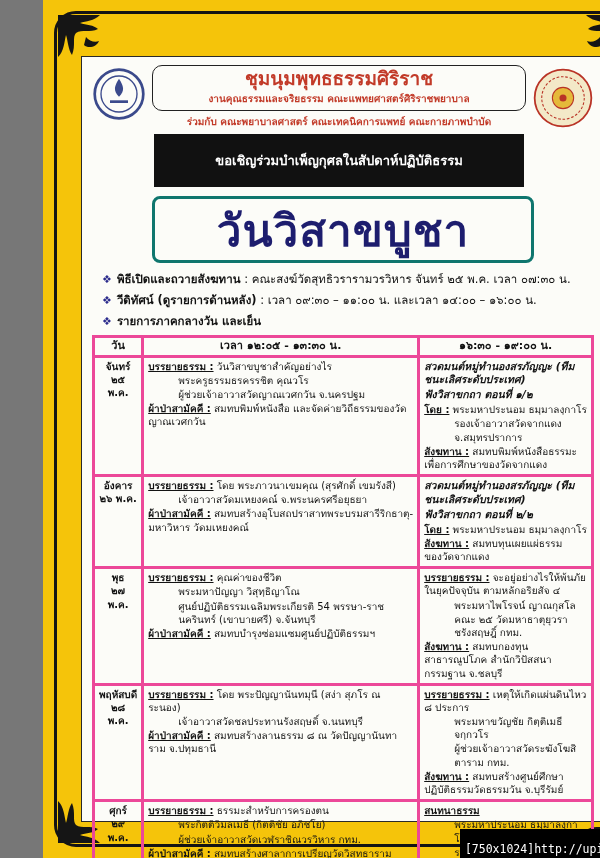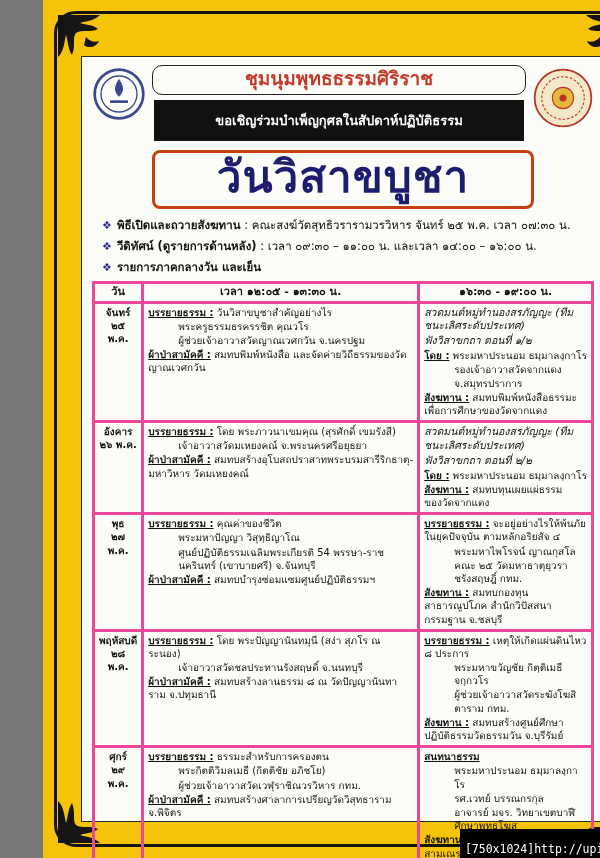--- a/index.html
+++ b/index.html
@@ -21,41 +21,41 @@
 
   
   .hdr { display:flex; align-items:flex-start; gap:6px; }
   .logo-wrap { flex:0 0 auto; padding-top:2px; }
   .hdr-center { flex:1 1 auto; }
   .club-box { border:1.5px solid #222; border-radius:10px; padding:2px 8px 4px; text-align:center; }
   .club-name { color:#c23a28; font-weight:bold; font-size:19px; line-height:1.15; }
   .club-sub  { color:#c23a28; font-weight:bold; font-size:10px; margin-top:1px; }
   .partners  { color:#c23a28; font-weight:bold; font-size:10px; text-align:center; margin-top:3px; }
   .banner { background:#111; color:#fff; font-weight:bold; font-size:13px; text-align:center;
-            padding:10px 4px; margin:5px 2px 0; }
-
-  .title-box { width:382px; margin:9px auto 5px; border:3px solid #c2410c; border-radius:8px;
-               text-align:center; padding:1px 0 6px; }
+            padding:16px 4px; margin:5px 2px 0; }
+
+  .title-box { width:382px; margin:9px auto 5px; border:3px solid #0f766e; border-radius:8px;
+               text-align:center; padding:9px 0 6px; }
   .title { font-size:44px; font-weight:bold; color:#1d1d6e; letter-spacing:1px; line-height:1.05; }
   .subtitle { text-align:center; font-weight:bold; font-size:13px; color:#111; margin-top:2px; }
 
   .bullets { margin:7px 2px 5px 10px; font-size:11.5px; color:#111; }
   .bullet { margin:3px 0; }
   .diamond { color:#2b2b8c; font-size:11px; margin-right:5px; }
   .blabel { font-weight:bold; }
 
   
   table.sched { width:100%; border-collapse:collapse; font-size:10px; line-height:1.32; color:#131313; margin-top:2px; }
   .sched th, .sched td { border:3px solid #ec4899; vertical-align:top; padding:2px 4px; }
   .sched th { font-size:11px; text-align:center; padding:1px 2px; }
   .day-cell { text-align:center; font-weight:bold; padding-top:5px; }
   .lbl { font-weight:bold;text-decoration:underline; }
   .line { margin-bottom:1px; }
   .ind { padding-left:30px; }
-  .script { font-style:italic; font-weight:normal; font-size:10.5px; }
+  .script { font-style:italic; font-weight:bold; font-size:10.5px; }
   .h1 { height:100px; } .h2 { height:74px; } .h3 { height:90px; } .h4 { height:66px; } .h5 { height:80px; }
 
   .watermark { position:absolute; right:0; bottom:0; background:#000; color:#fff;
                font-family:"DejaVu Sans Mono", monospace; font-size:11.5px; padding:13px 5px 2px; }
 </style>
 </head>
 <body>
 
 <div class="poster">
 
@@ -86,21 +86,23 @@
           <circle cx="30" cy="30" r="27" fill="none" stroke="#3b4a8c" stroke-width="3"></circle>
           <circle cx="30" cy="30" r="20" fill="none" stroke="#3b4a8c" stroke-width="1.5"></circle>
           <path d="M30 13 C25 21 23 26 30 33 C37 26 35 21 30 13 Z" fill="#3b4a8c"></path>
           <rect x="20" y="37" width="20" height="3" fill="#3b4a8c"></rect>
         </svg>
       </div>
 
       <div class="hdr-center">
         <div class="club-box">
           <div class="club-name">ชุมนุมพุทธธรรมศิริราช</div>
+          <div class="club-sub">งานคุณธรรมและจริยธรรม คณะแพทยศาสตร์ศิริราชพยาบาล</div>
         </div>
+        <div class="partners">ร่วมกับ คณะพยาบาลศาสตร์ คณะเทคนิคการแพทย์ คณะกายภาพบำบัด</div>
         <div class="banner">ขอเชิญร่วมบำเพ็ญกุศลในสัปดาห์ปฏิบัติธรรม</div>
       </div>
 
       <div class="logo-wrap">
         <svg width="62" height="62" viewBox="0 0 70 70">
           <circle cx="35" cy="35" r="32" fill="#f3e9c8" stroke="#b93326" stroke-width="2"></circle>
           <circle cx="35" cy="35" r="24" fill="none" stroke="#b93326" stroke-width="1.2" stroke-dasharray="3 2"></circle>
           <circle cx="35" cy="35" r="12" fill="#e5b93a" stroke="#b93326" stroke-width="1.2"></circle>
           <circle cx="35" cy="35" r="4" fill="#b93326"></circle>
         </svg>

